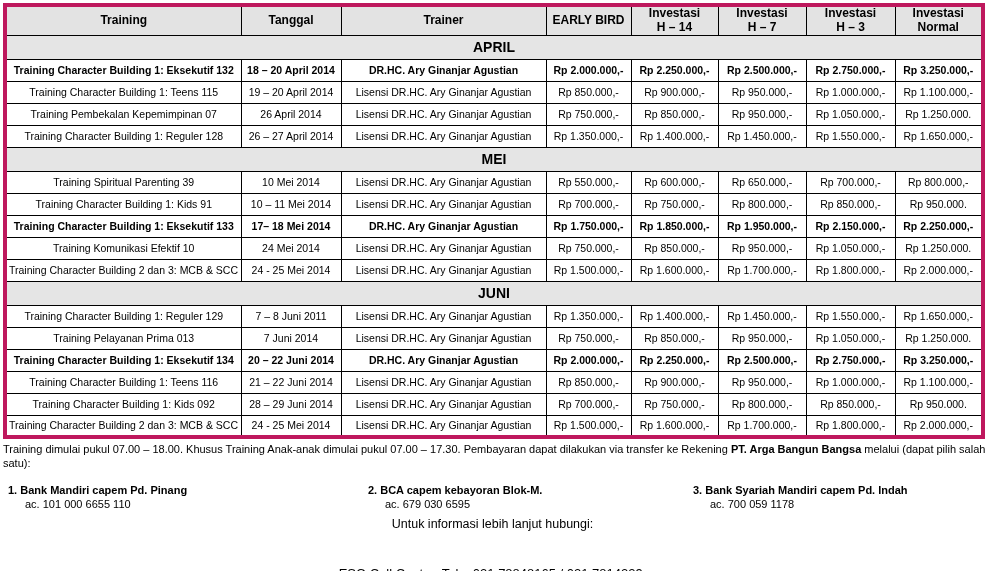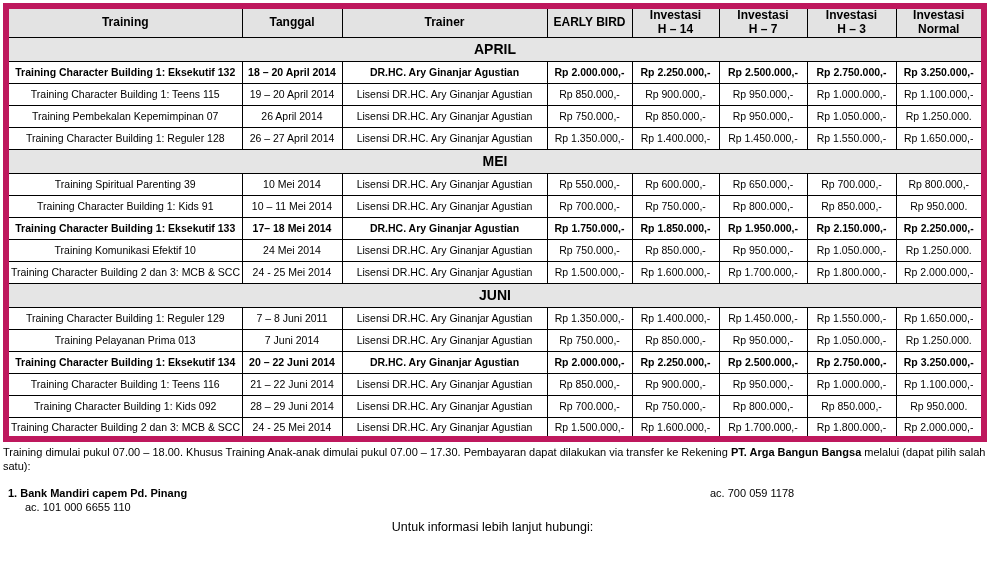--- a/index.html
+++ b/index.html
@@ -11,21 +11,21 @@
     background: #ffffff;
     color: #000000;
     font-family: "Liberation Sans", sans-serif;
     overflow: hidden;
   }
   table.schedule {
     border-collapse: collapse;
     table-layout: fixed;
     width: 978px;
     margin: 3px 0 0 3px;
-    border: 6px solid #be185d;
+    border: 4px solid #be185d;
   }
   .schedule th, .schedule td {
     border: 1px solid #000000;
     text-align: center;
     vertical-align: middle;
     padding: 0 2px;
     overflow: hidden;
     white-space: nowrap;
   }
   .schedule th {
@@ -277,21 +277,26 @@
 
   <div class="footer-note">
     <span>Training dimulai pukul 07.00 – 18.00. Khusus Training Anak-anak dimulai pukul 07.00 – 17.30. Pembayaran dapat dilakukan via transfer ke Rekening </span><b>PT. Arga Bangun Bangsa</b><span>  melalui (dapat pilih salah satu):</span>
   </div>
 
   <div class="banks">
       <div class="bank bank-0">
         <div class="bank-name">1. Bank Mandiri capem Pd. Pinang</div>
         <div class="bank-acct">ac. 101 000 6655 110</div>
       </div>
+      <div class="bank bank-1">
+        <div class="bank-name">2.  BCA capem kebayoran Blok-M.</div>
+        <div class="bank-acct">ac. 679 030 6595</div>
+      </div>
       <div class="bank bank-2">
+        <div class="bank-name">3. Bank Syariah Mandiri capem Pd. Indah</div>
         <div class="bank-acct">ac. 700 059 1178</div>
       </div>
     </div>
 
   <div class="contact">
     <div class="c1">Untuk informasi lebih lanjut hubungi:</div>
     <div class="c2">ESQ Call Center: Telp. 021 78848165 / 021 7814229,</div>
     <div class="c3">Fax.  021-7805118</div>
   </div>
 

